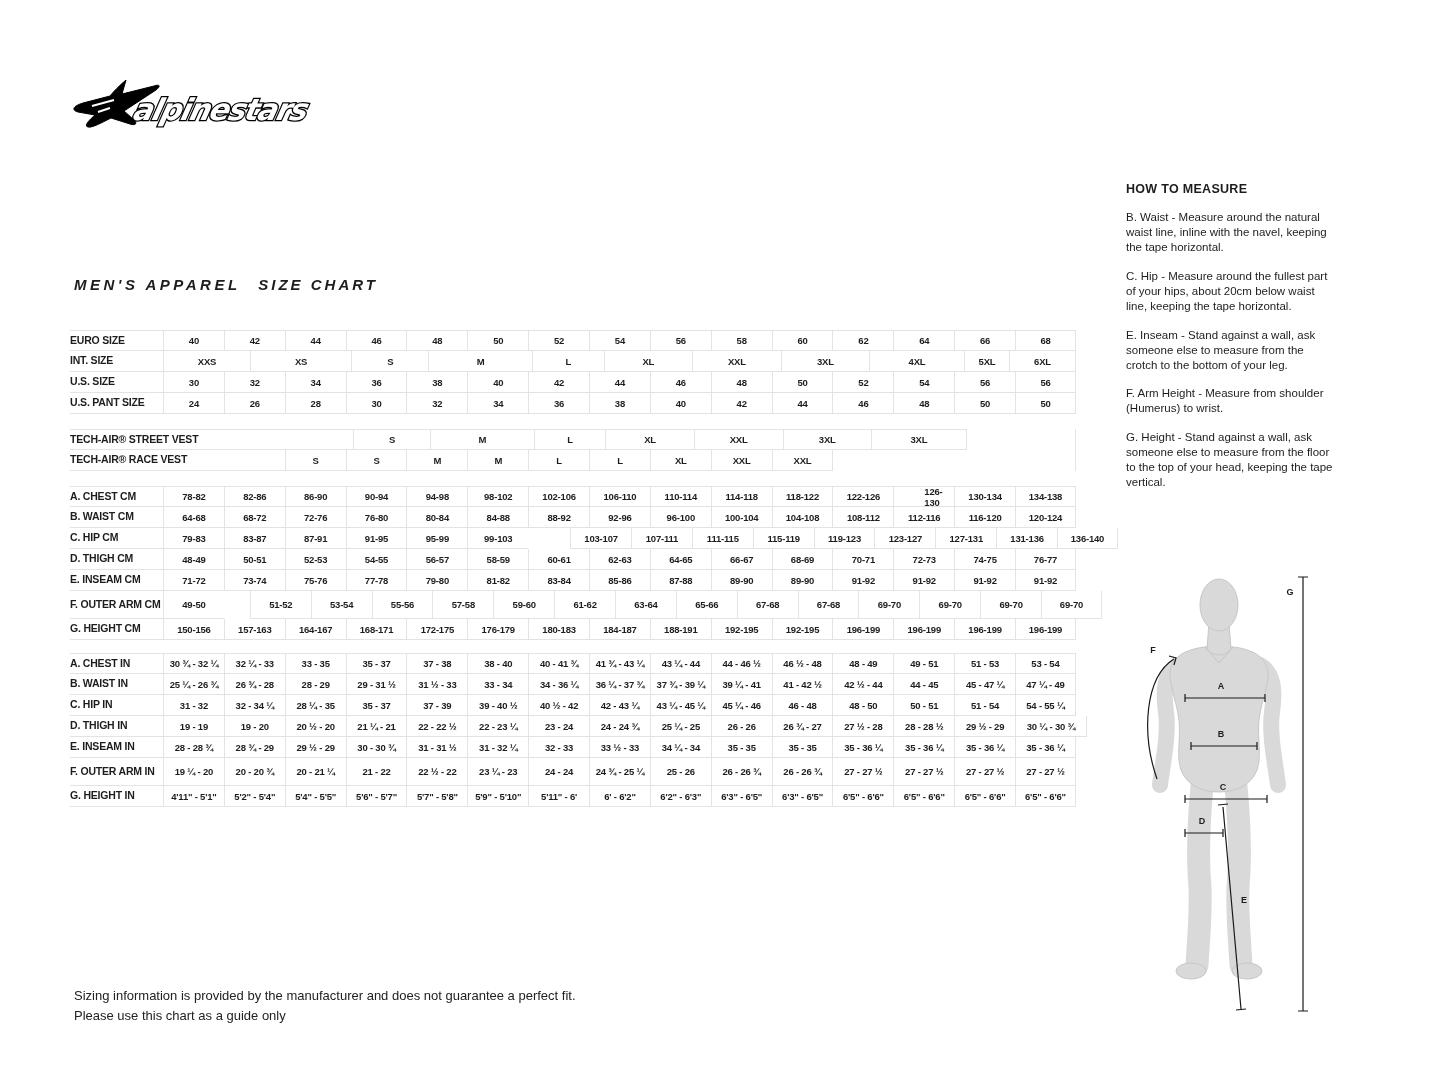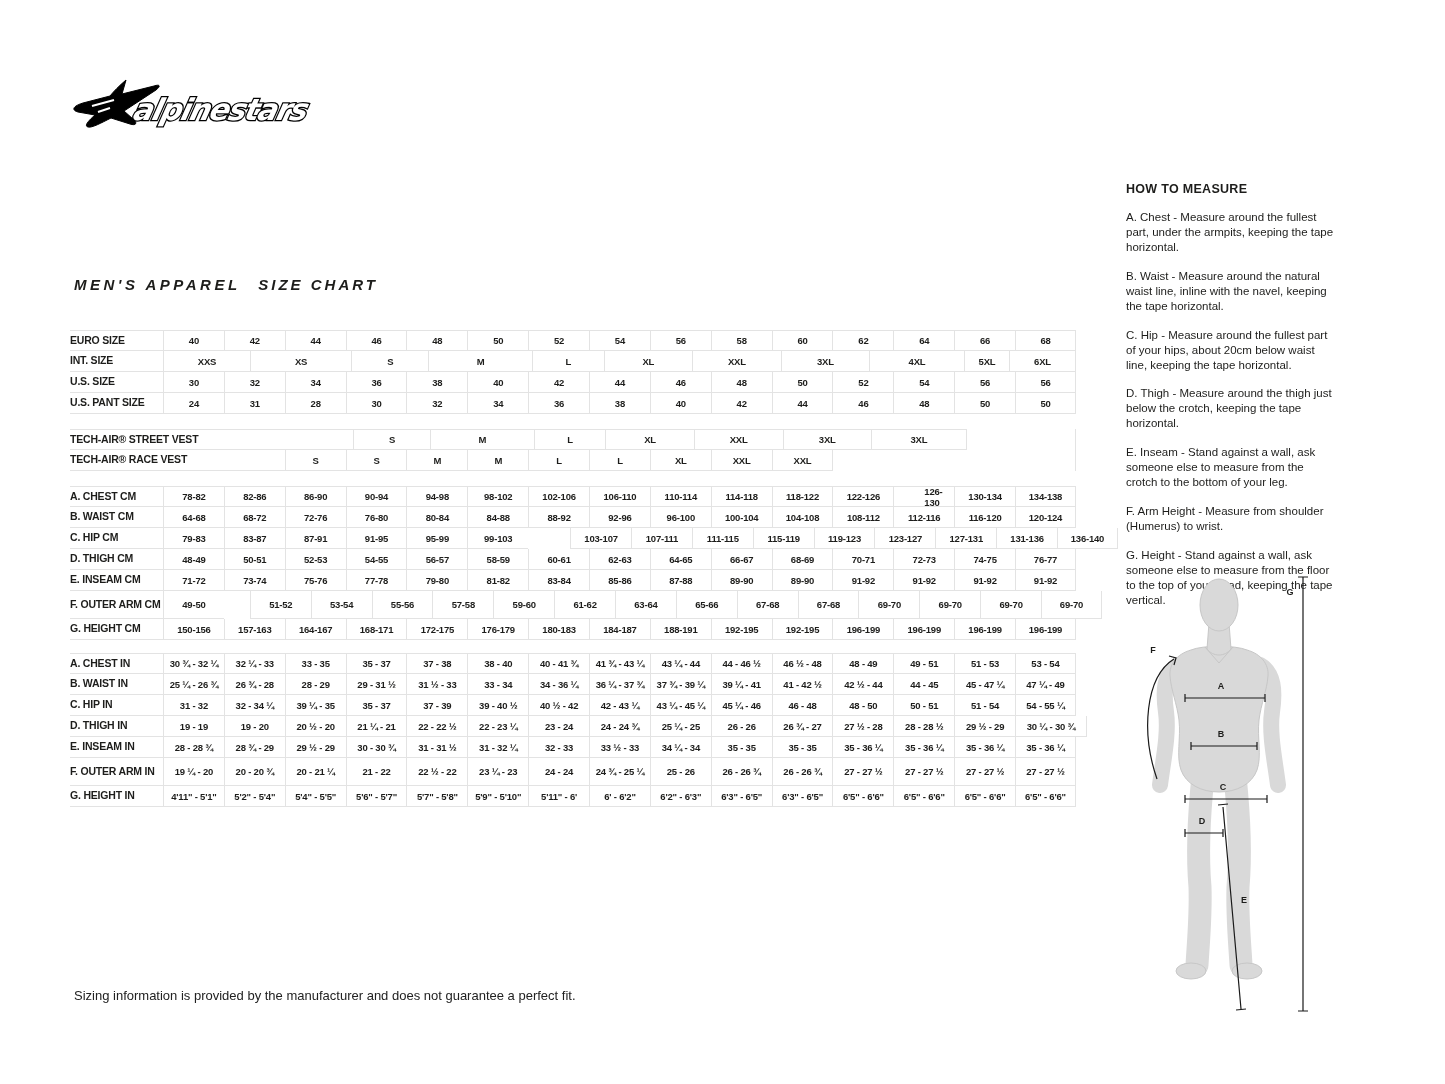--- a/index.html
+++ b/index.html
@@ -115,21 +115,21 @@
           <div class="tcell" style="width: 60.87px;">48</div>
           <div class="tcell" style="width: 60.87px;">50</div>
           <div class="tcell" style="width: 60.87px;">52</div>
           <div class="tcell" style="width: 60.87px;">54</div>
           <div class="tcell" style="width: 60.87px;">56</div>
           <div class="tcell" style="width: 60.87px;">56</div>
         </div>
         <div class="trow" style="height: 21px;">
           <div class="tlabel">U.S. PANT SIZE</div>
           <div class="tcell" style="width: 60.87px;">24</div>
-          <div class="tcell" style="width: 60.87px;">31</div>
+          <div class="tcell" style="width: 60.87px;">26</div>
           <div class="tcell" style="width: 60.87px;">28</div>
           <div class="tcell" style="width: 60.87px;">30</div>
           <div class="tcell" style="width: 60.87px;">32</div>
           <div class="tcell" style="width: 60.87px;">34</div>
           <div class="tcell" style="width: 60.87px;">36</div>
           <div class="tcell" style="width: 60.87px;">38</div>
           <div class="tcell" style="width: 60.87px;">40</div>
           <div class="tcell" style="width: 60.87px;">42</div>
           <div class="tcell" style="width: 60.87px;">44</div>
           <div class="tcell" style="width: 60.87px;">46</div>
@@ -328,21 +328,21 @@
           <div class="tcell" style="width: 60.87px;">41 - 42 ½</div>
           <div class="tcell" style="width: 60.87px;">42 ½ - 44</div>
           <div class="tcell" style="width: 60.87px;">44 - 45</div>
           <div class="tcell" style="width: 60.87px;">45 - 47 ¼</div>
           <div class="tcell" style="width: 60.87px;">47 ¼ - 49</div>
         </div>
         <div class="trow" style="height: 21px;">
           <div class="tlabel">C. HIP IN</div>
           <div class="tcell" style="width: 60.87px;">31 - 32</div>
           <div class="tcell" style="width: 60.87px;">32 - 34 ¼</div>
-          <div class="tcell" style="width: 60.87px;">39 ¼ - 35</div>
+          <div class="tcell" style="width: 60.87px;">28 ¼ - 35</div>
           <div class="tcell" style="width: 60.87px;">35 - 37</div>
           <div class="tcell" style="width: 60.87px;">37 - 39</div>
           <div class="tcell" style="width: 60.87px;">39 - 40 ½</div>
           <div class="tcell" style="width: 60.87px;">40 ½ - 42</div>
           <div class="tcell" style="width: 60.87px;">42 - 43 ¼</div>
           <div class="tcell" style="width: 60.87px;">43 ¼ - 45 ¼</div>
           <div class="tcell" style="width: 60.87px;">45 ¼ - 46</div>
           <div class="tcell" style="width: 60.87px;">46 - 48</div>
           <div class="tcell" style="width: 60.87px;">48 - 50</div>
           <div class="tcell" style="width: 60.87px;">50 - 51</div>
@@ -420,24 +420,22 @@
           <div class="tcell" style="width: 60.87px;">6'5" - 6'6"</div>
           <div class="tcell" style="width: 60.87px;">6'5" - 6'6"</div>
           <div class="tcell" style="width: 60.87px;">6'5" - 6'6"</div>
         </div>
       </div>
   </div>
 
   <div class="measure">
     <h3>HOW TO MEASURE</h3>
     <div id="measure-items">
-        <p class="measure-item">A. Chest - Measure around the fullest part, under the armpits, keeping the tape horizontal.</p>
         <p class="measure-item">B. Waist - Measure around the natural waist line, inline with the navel, keeping the tape horizontal.</p>
         <p class="measure-item">C. Hip - Measure around the fullest part of your hips, about 20cm below waist line, keeping the tape horizontal.</p>
-        <p class="measure-item">D. Thigh - Measure around the thigh just below the crotch, keeping the tape horizontal.</p>
         <p class="measure-item">E. Inseam - Stand against a wall, ask someone else to measure from the crotch to the bottom of your leg.</p>
         <p class="measure-item">F. Arm Height - Measure from shoulder (Humerus) to wrist.</p>
         <p class="measure-item">G. Height - Stand against a wall, ask someone else to measure from the floor to the top of your head, keeping the tape vertical.</p>
       </div>
   </div>
 
   <svg class="figure" viewBox="0 0 182 456">
     <g fill="#d9d9d9" stroke="#c7c7c7" stroke-width="1">
 
       <path d="M45 94 C31 102 30 120 33 141 C36 163 30 190 27 214" fill="none" stroke="#d9d9d9" stroke-width="16" stroke-linecap="round"></path>
@@ -476,15 +474,16 @@
       <text x="90" y="219">C</text>
       <text x="69" y="253">D</text>
       <text x="111" y="332">E</text>
       <text x="20" y="82">F</text>
       <text x="157" y="24">G</text>
     </g>
   </svg>
 
   <div class="disclaimer">
     <div>Sizing information is provided by the manufacturer and does not guarantee a perfect fit.</div>
+    <div>Please use this chart as a guide only</div>
   </div>
 
 </div>
 
 </body></html>

